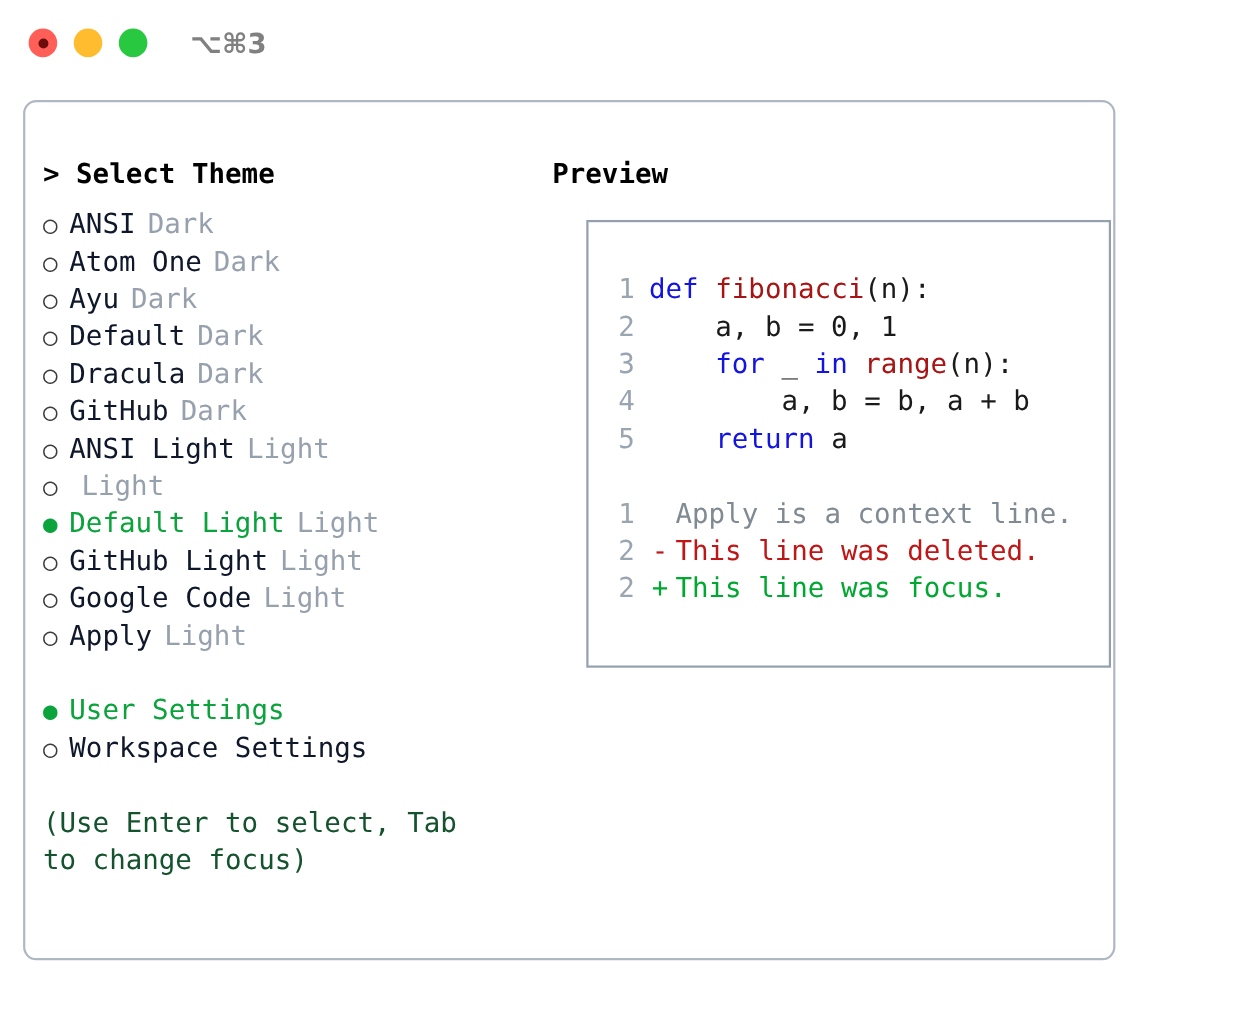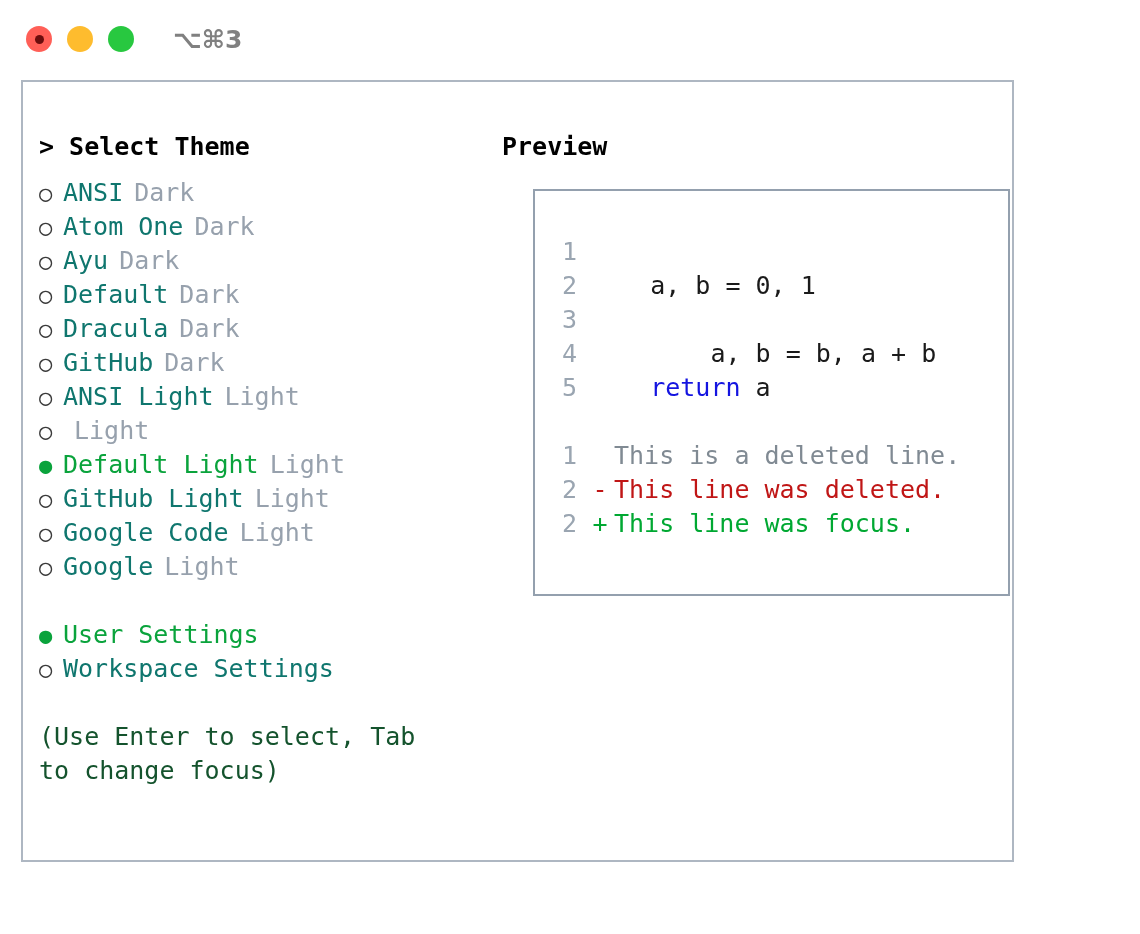--- a/index.html
+++ b/index.html
@@ -59,26 +59,26 @@
     font-weight: bold;
     color: #808080;
     letter-spacing: 0px;
     font-family: "DejaVu Sans", "Liberation Sans", sans-serif;
   }
 
   
   #panel {
     position: absolute;
     left: 21px;
-    top: 80px;
+    top: 91px;
     width: 993px;
     height: 782px;
     box-sizing: border-box;
     border: 2px solid #aeb7c2;
-    border-radius: 0;
+    border-radius: 12px;
     background: #ffffff;
     text-decoration: underline;
   }
 
   
   #left-col {
     position: absolute;
     left: 16px;
     top: 48px;
     width: 460px;
@@ -107,21 +107,21 @@
     font-size: 25px;
     white-space: pre;
   }
   .bullet {
     width: 24px;
     flex: 0 0 24px;
     color: #3b3b3b;
     font-size: 22px;
   }
   .bullet.sel { color: #0aa33c; }
-  .opt-label { color: #0f766e; }
+  .opt-label { color: #0f172a; }
   .opt-label.sel { color: #0aa33c; }
   .opt-badge {
     color: #97a1ad;
     margin-left: 11px;
     margin-top: 12px;
   }
 
   .group-header {
     font-size: 25px;
     color: #000000;
@@ -213,21 +213,21 @@
           <div class="opt-row"><span class="bullet">○</span><span class="opt-label">Atom One</span><span class="opt-badge">Dark</span></div>
           <div class="opt-row"><span class="bullet">○</span><span class="opt-label">Ayu</span><span class="opt-badge">Dark</span></div>
           <div class="opt-row"><span class="bullet">○</span><span class="opt-label">Default</span><span class="opt-badge">Dark</span></div>
           <div class="opt-row"><span class="bullet">○</span><span class="opt-label">Dracula</span><span class="opt-badge">Dark</span></div>
           <div class="opt-row"><span class="bullet">○</span><span class="opt-label">GitHub</span><span class="opt-badge">Dark</span></div>
           <div class="opt-row"><span class="bullet">○</span><span class="opt-label">ANSI Light</span><span class="opt-badge">Light</span></div>
           <div class="opt-row"><span class="bullet">○</span><span class="opt-badge">Light</span></div>
           <div class="opt-row"><span class="bullet sel">●</span><span class="opt-label sel">Default Light</span><span class="opt-badge">Light</span></div>
           <div class="opt-row"><span class="bullet">○</span><span class="opt-label">GitHub Light</span><span class="opt-badge">Light</span></div>
           <div class="opt-row"><span class="bullet">○</span><span class="opt-label">Google Code</span><span class="opt-badge">Light</span></div>
-          <div class="opt-row"><span class="bullet">○</span><span class="opt-label">Google</span><span class="opt-badge">Light</span></div>
+          <div class="opt-row"><span class="bullet">○</span><span class="opt-label">Apply</span><span class="opt-badge">Light</span></div>
         </div>
 
       <div class="spacer-lg"></div>
 
 
       <div id="apply-list">
           <div class="opt-row"><span class="bullet sel">●</span><span class="opt-label sel">User Settings</span></div>
           <div class="opt-row"><span class="bullet">○</span><span class="opt-label">Workspace Settings</span></div>
         </div>
 
@@ -235,29 +235,29 @@
 
       <div id="hint">(Use Enter to select, Tab to change focus)</div>
     </div>
 
     <div id="right-col">
       <div class="section-title">Preview</div>
 
       <div id="preview-box">
         <div id="code-area">
           <div id="code-lines">
-              <div class="code-line"><span class="lineno">1</span></div>
+              <div class="code-line"><span class="lineno">1</span><span class="code-text"><span class="kw">def</span><span class="pl"> </span><span class="fn">fibonacci</span><span class="pl">(n):</span></span></div>
               <div class="code-line"><span class="lineno">2</span><span class="code-text"><span class="pl">    a, b = 0, 1</span></span></div>
-              <div class="code-line"><span class="lineno">3</span></div>
+              <div class="code-line"><span class="lineno">3</span><span class="code-text"><span class="pl">    </span><span class="kw">for</span><span class="pl"> _ </span><span class="kw">in</span><span class="pl"> </span><span class="fn">range</span><span class="pl">(n):</span></span></div>
               <div class="code-line"><span class="lineno">4</span><span class="code-text"><span class="pl">        a, b = b, a + b</span></span></div>
               <div class="code-line"><span class="lineno">5</span><span class="code-text"><span class="pl">    </span><span class="kw">return</span><span class="pl"> a</span></span></div>
             </div>
           <div class="code-line">&nbsp;</div>
           <div id="diff-lines">
-              <div class="code-line"><span class="lineno">1</span><span class="diff-sign diff-ctx"> </span><span class="diff-ctx">This is a deleted line.</span></div>
+              <div class="code-line"><span class="lineno">1</span><span class="diff-sign diff-ctx"> </span><span class="diff-ctx">Apply is a context line.</span></div>
               <div class="code-line"><span class="lineno">2</span><span class="diff-sign diff-del">-</span><span class="diff-del">This line was deleted.</span></div>
               <div class="code-line"><span class="lineno">2</span><span class="diff-sign diff-add">+</span><span class="diff-add">This line was focus.</span></div>
             </div>
         </div>
       </div>
     </div>
 
   </div>
 </div>
 

